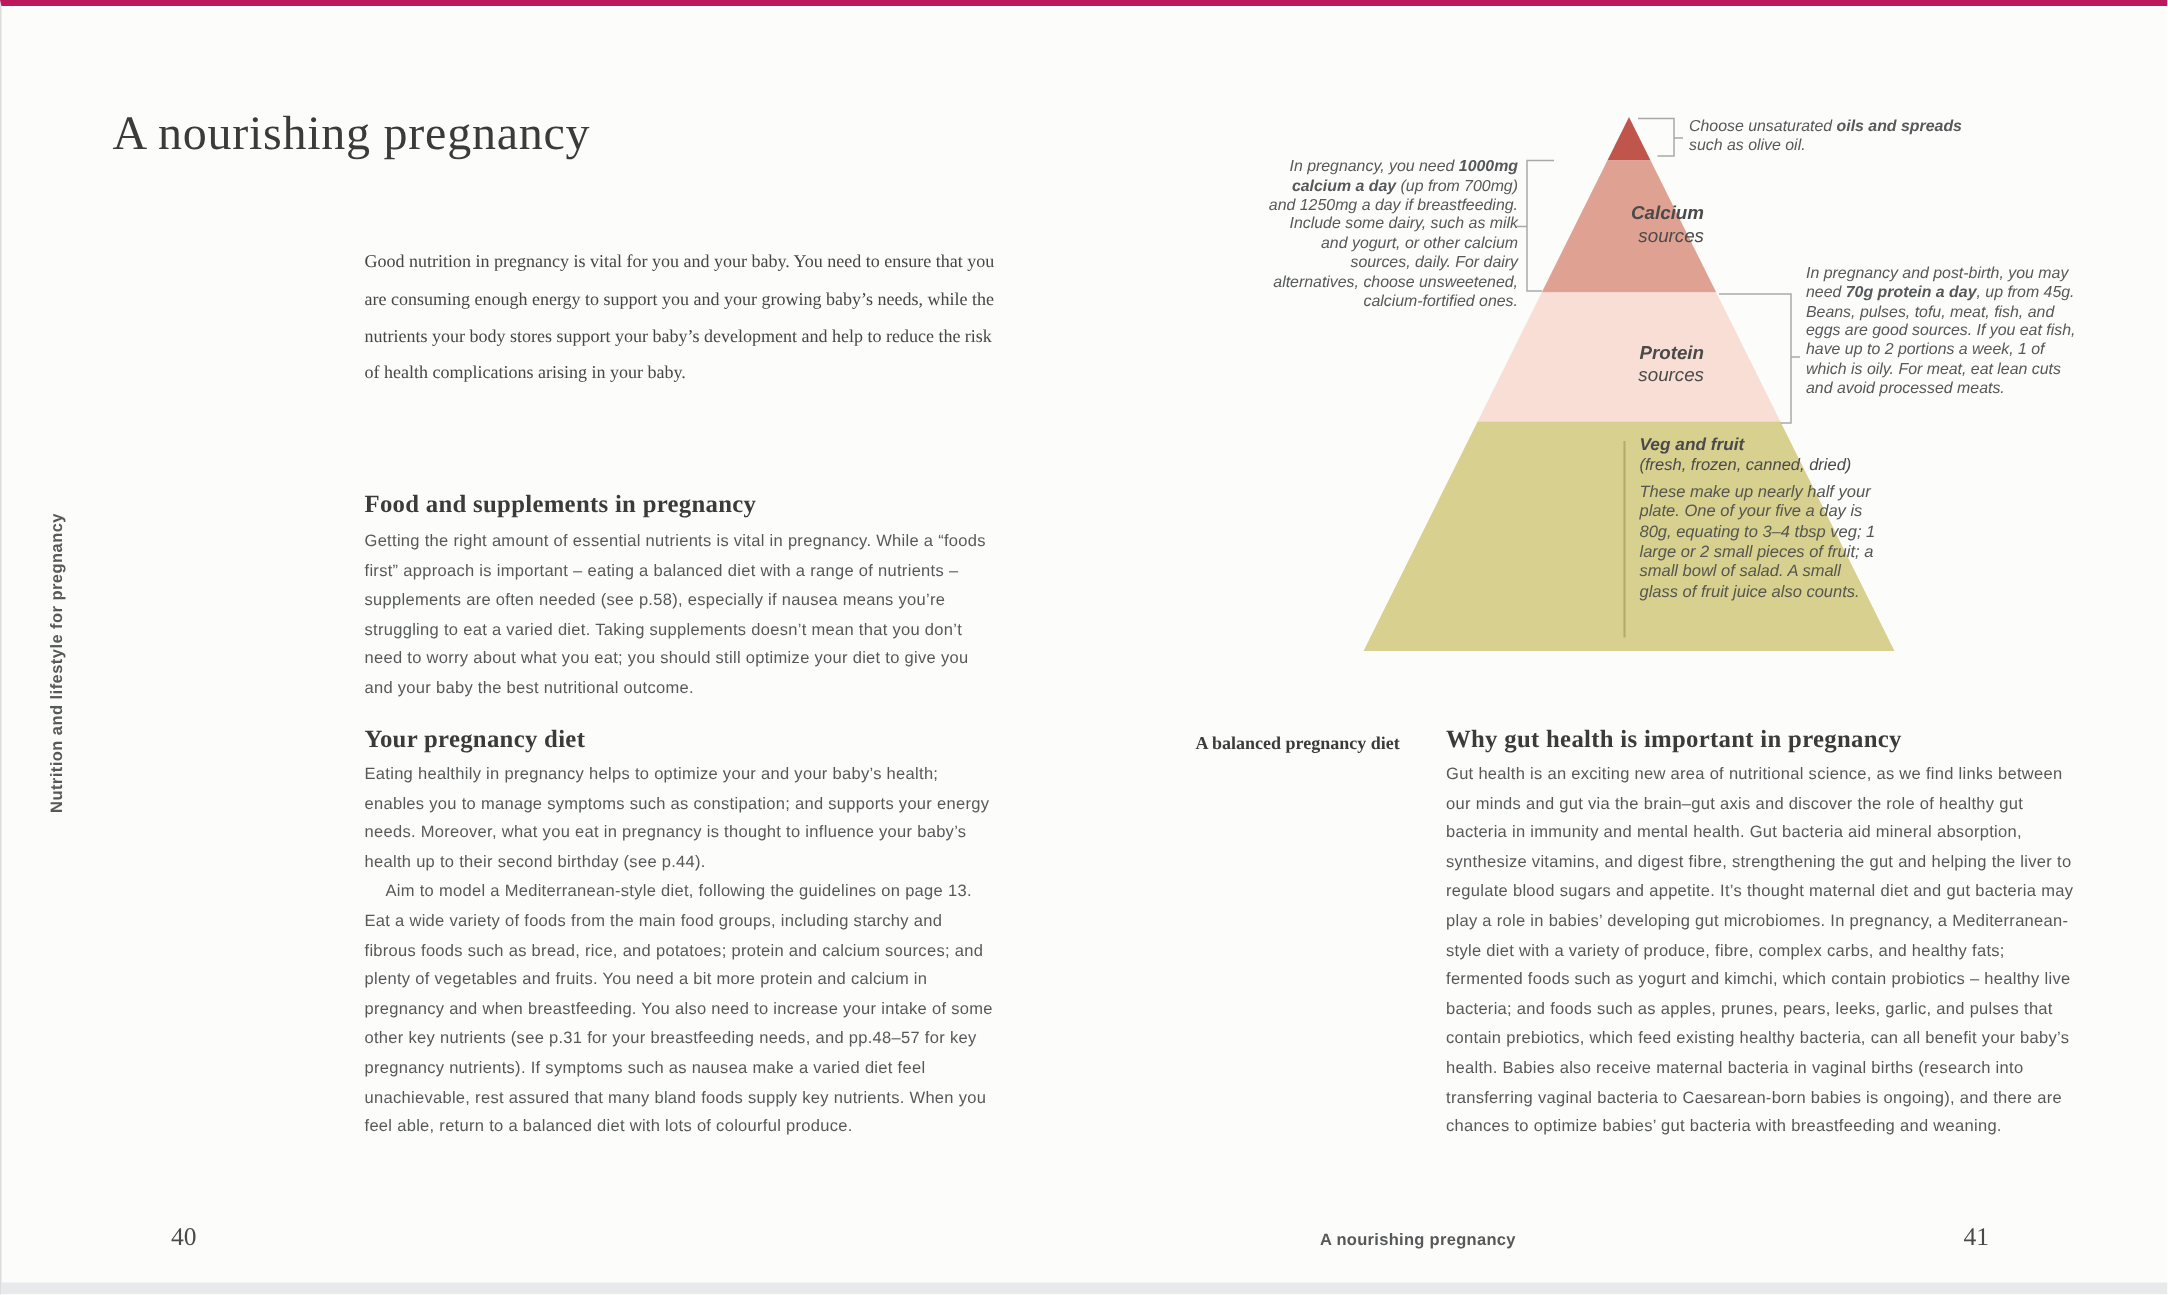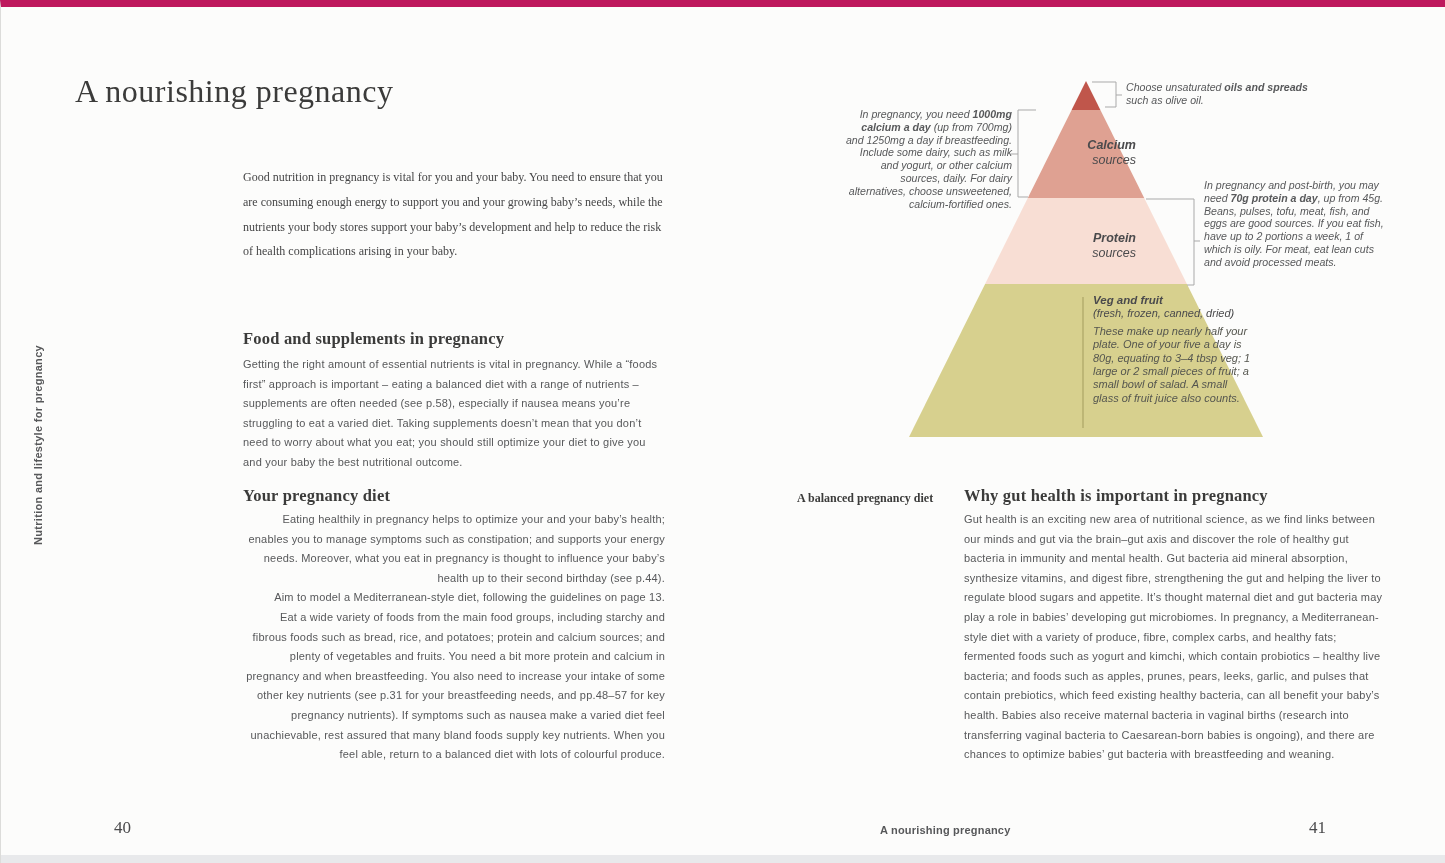--- a/index.html
+++ b/index.html
@@ -4,21 +4,21 @@
 <style>
   html,body{margin:0;padding:0;background:#ffffff;}
   .spread{
     position:relative;
     width:1445px;height:863px;
     background:#fcfcfb;
     overflow:hidden;
     font-family:"Liberation Sans", sans-serif;
     color:#57585a;
     box-sizing:border-box;
-    border-top:7px solid #be185d;
+    border-top:4px solid #be185d;
     border-left:1px solid #dcdcda;
   }
   .abs{position:absolute;}
 
   
   .page-title{
     left:74px;top:66px;
     font-family:"Liberation Serif", serif;
     font-size:32px;font-weight:400;color:#3b3b3a;
     letter-spacing:.5px;
@@ -33,21 +33,21 @@
     font-size:16.5px;font-weight:700;color:#3b3b3a;
     letter-spacing:.2px;
   }
   .body-text{
     font-size:11px;line-height:19.6px;color:#57585a;
     letter-spacing:.2px;
   }
   .h-food{left:242px;top:322px;}
   .b-food{left:242px;top:348px;width:422px;}
   .h-diet{left:242px;top:479px;}
-  .b-diet{left:242px;top:503px;width:422px;text-align:right;}
+  .b-diet{left:242px;top:503px;width:422px;}
   .b-diet p{margin:0;}
   .b-diet p + p{text-indent:14px;}
   .sidebar-vert{
     left:37px;top:438px;
     transform:translate(-50%,-50%) rotate(-90deg);
     white-space:nowrap;
     font-size:11px;font-weight:700;color:#57585a;letter-spacing:.3px;
   }
 
   

